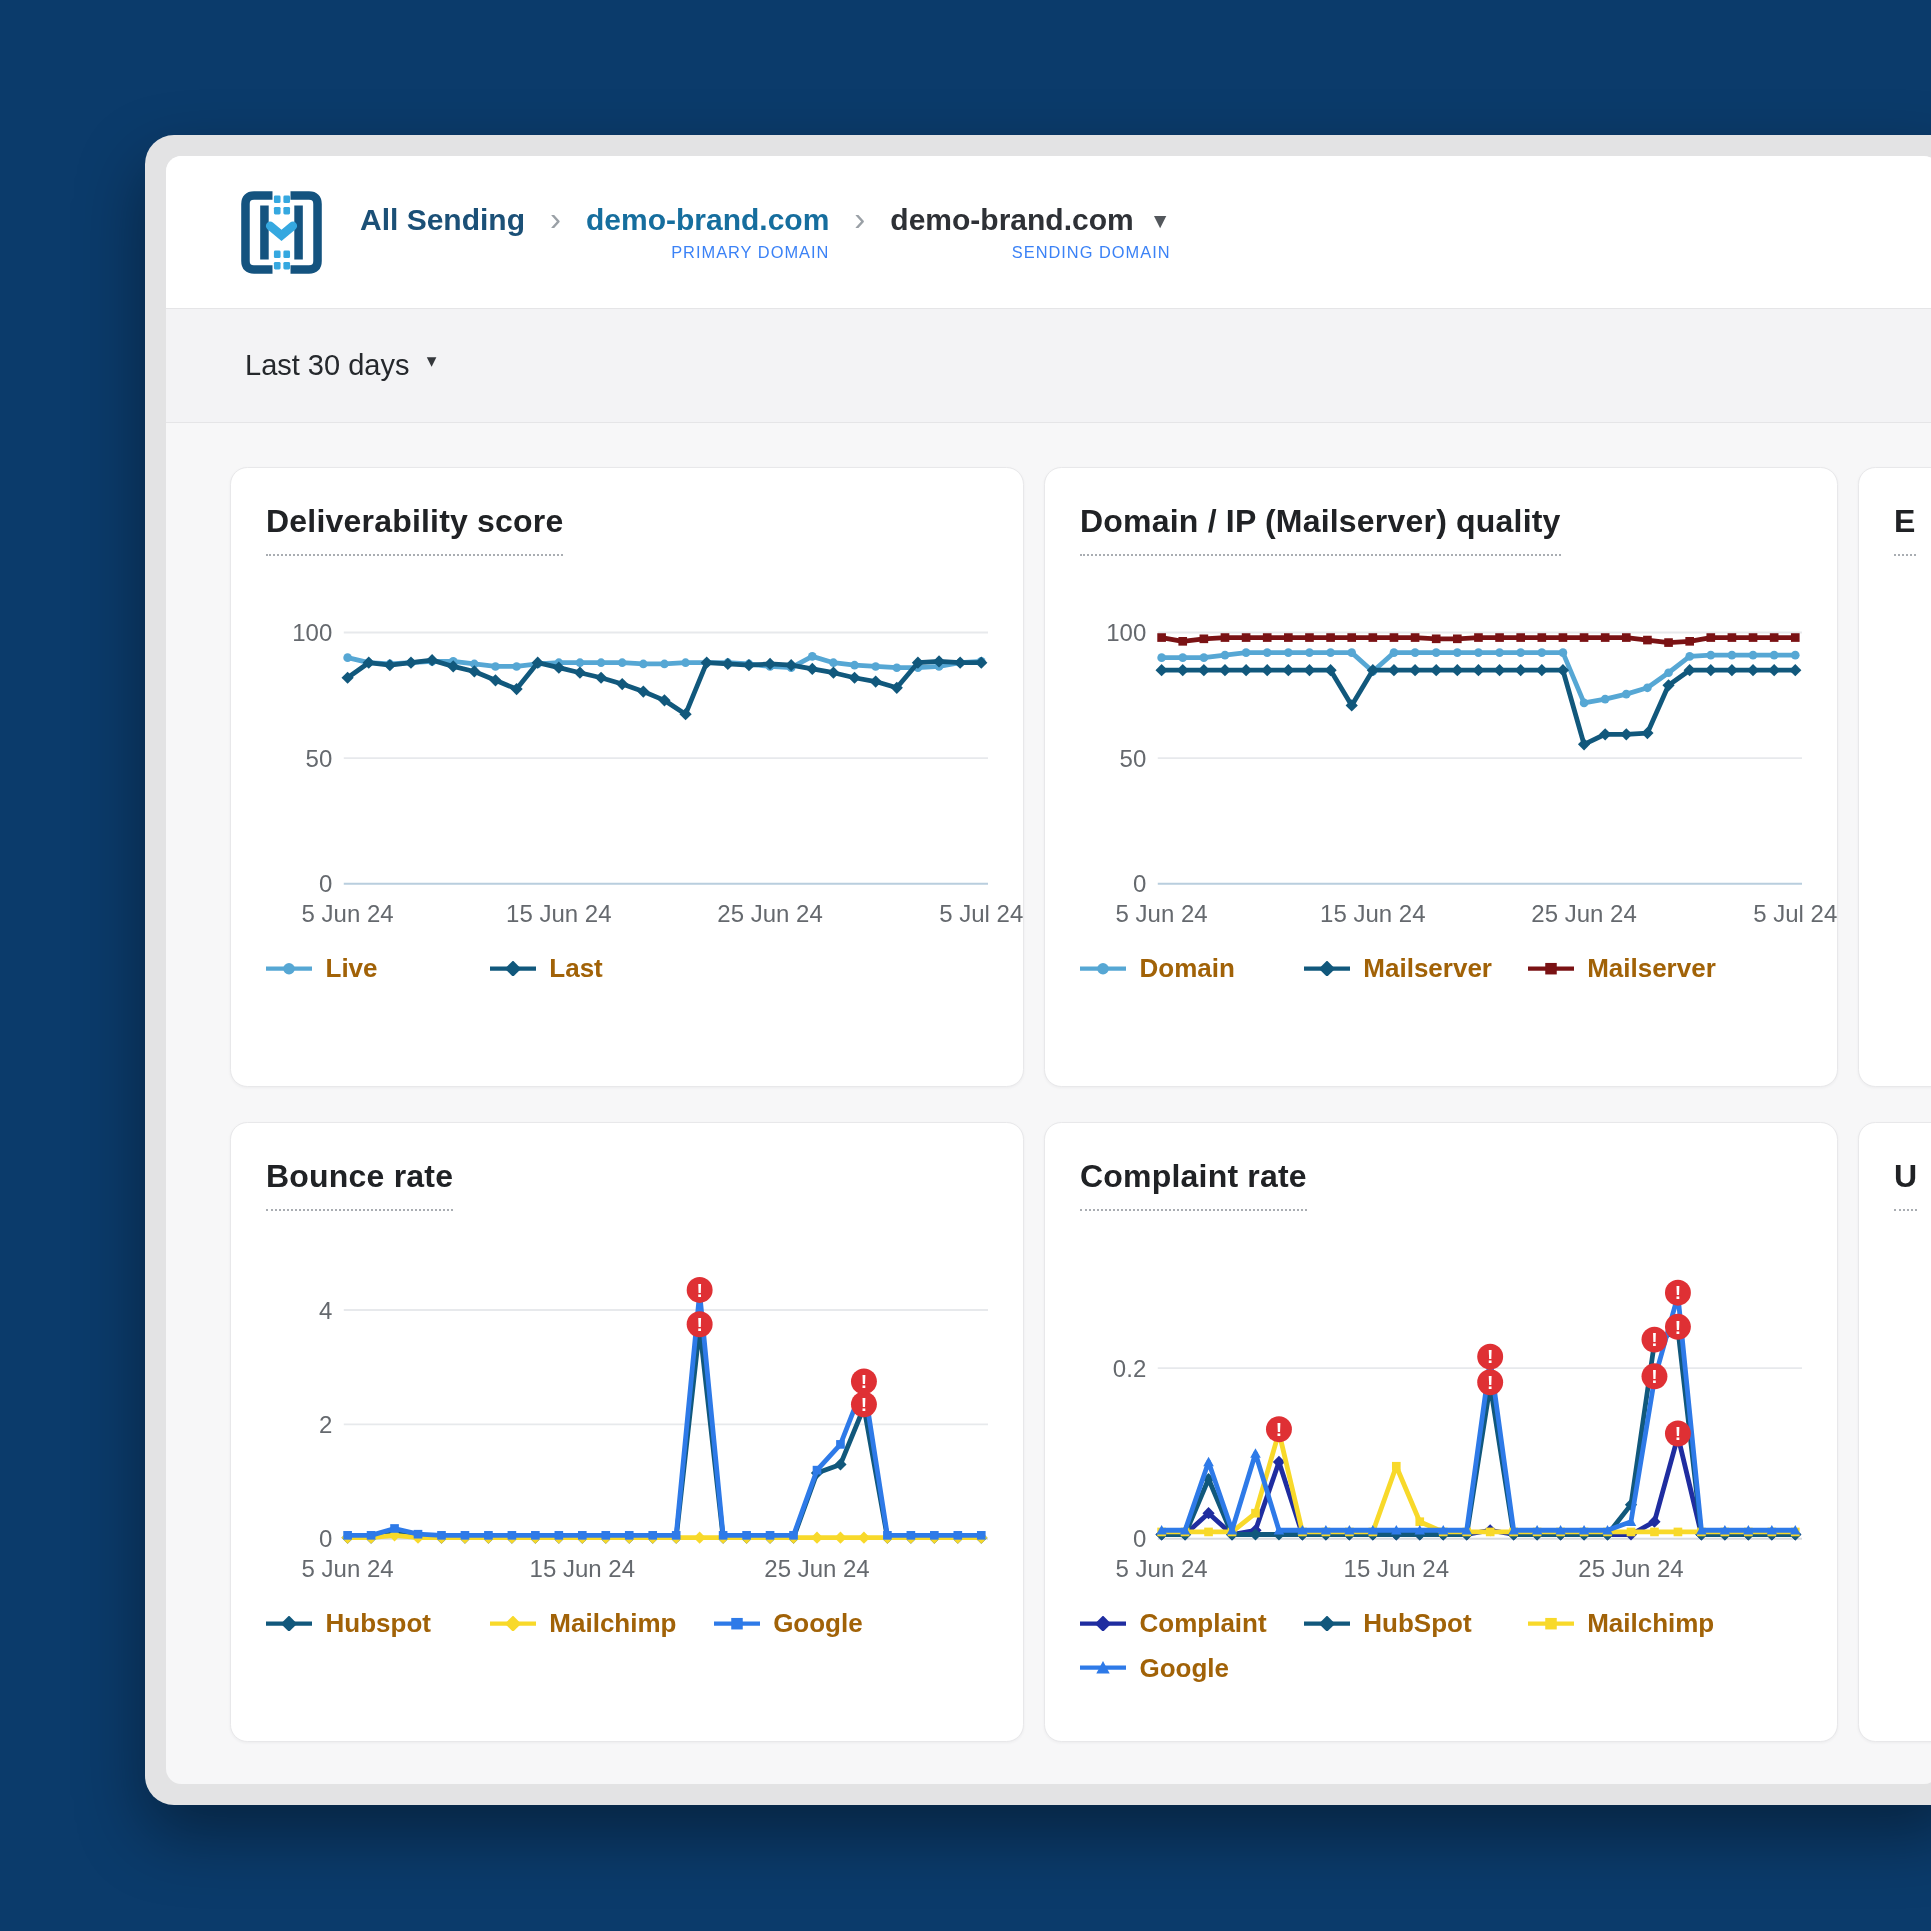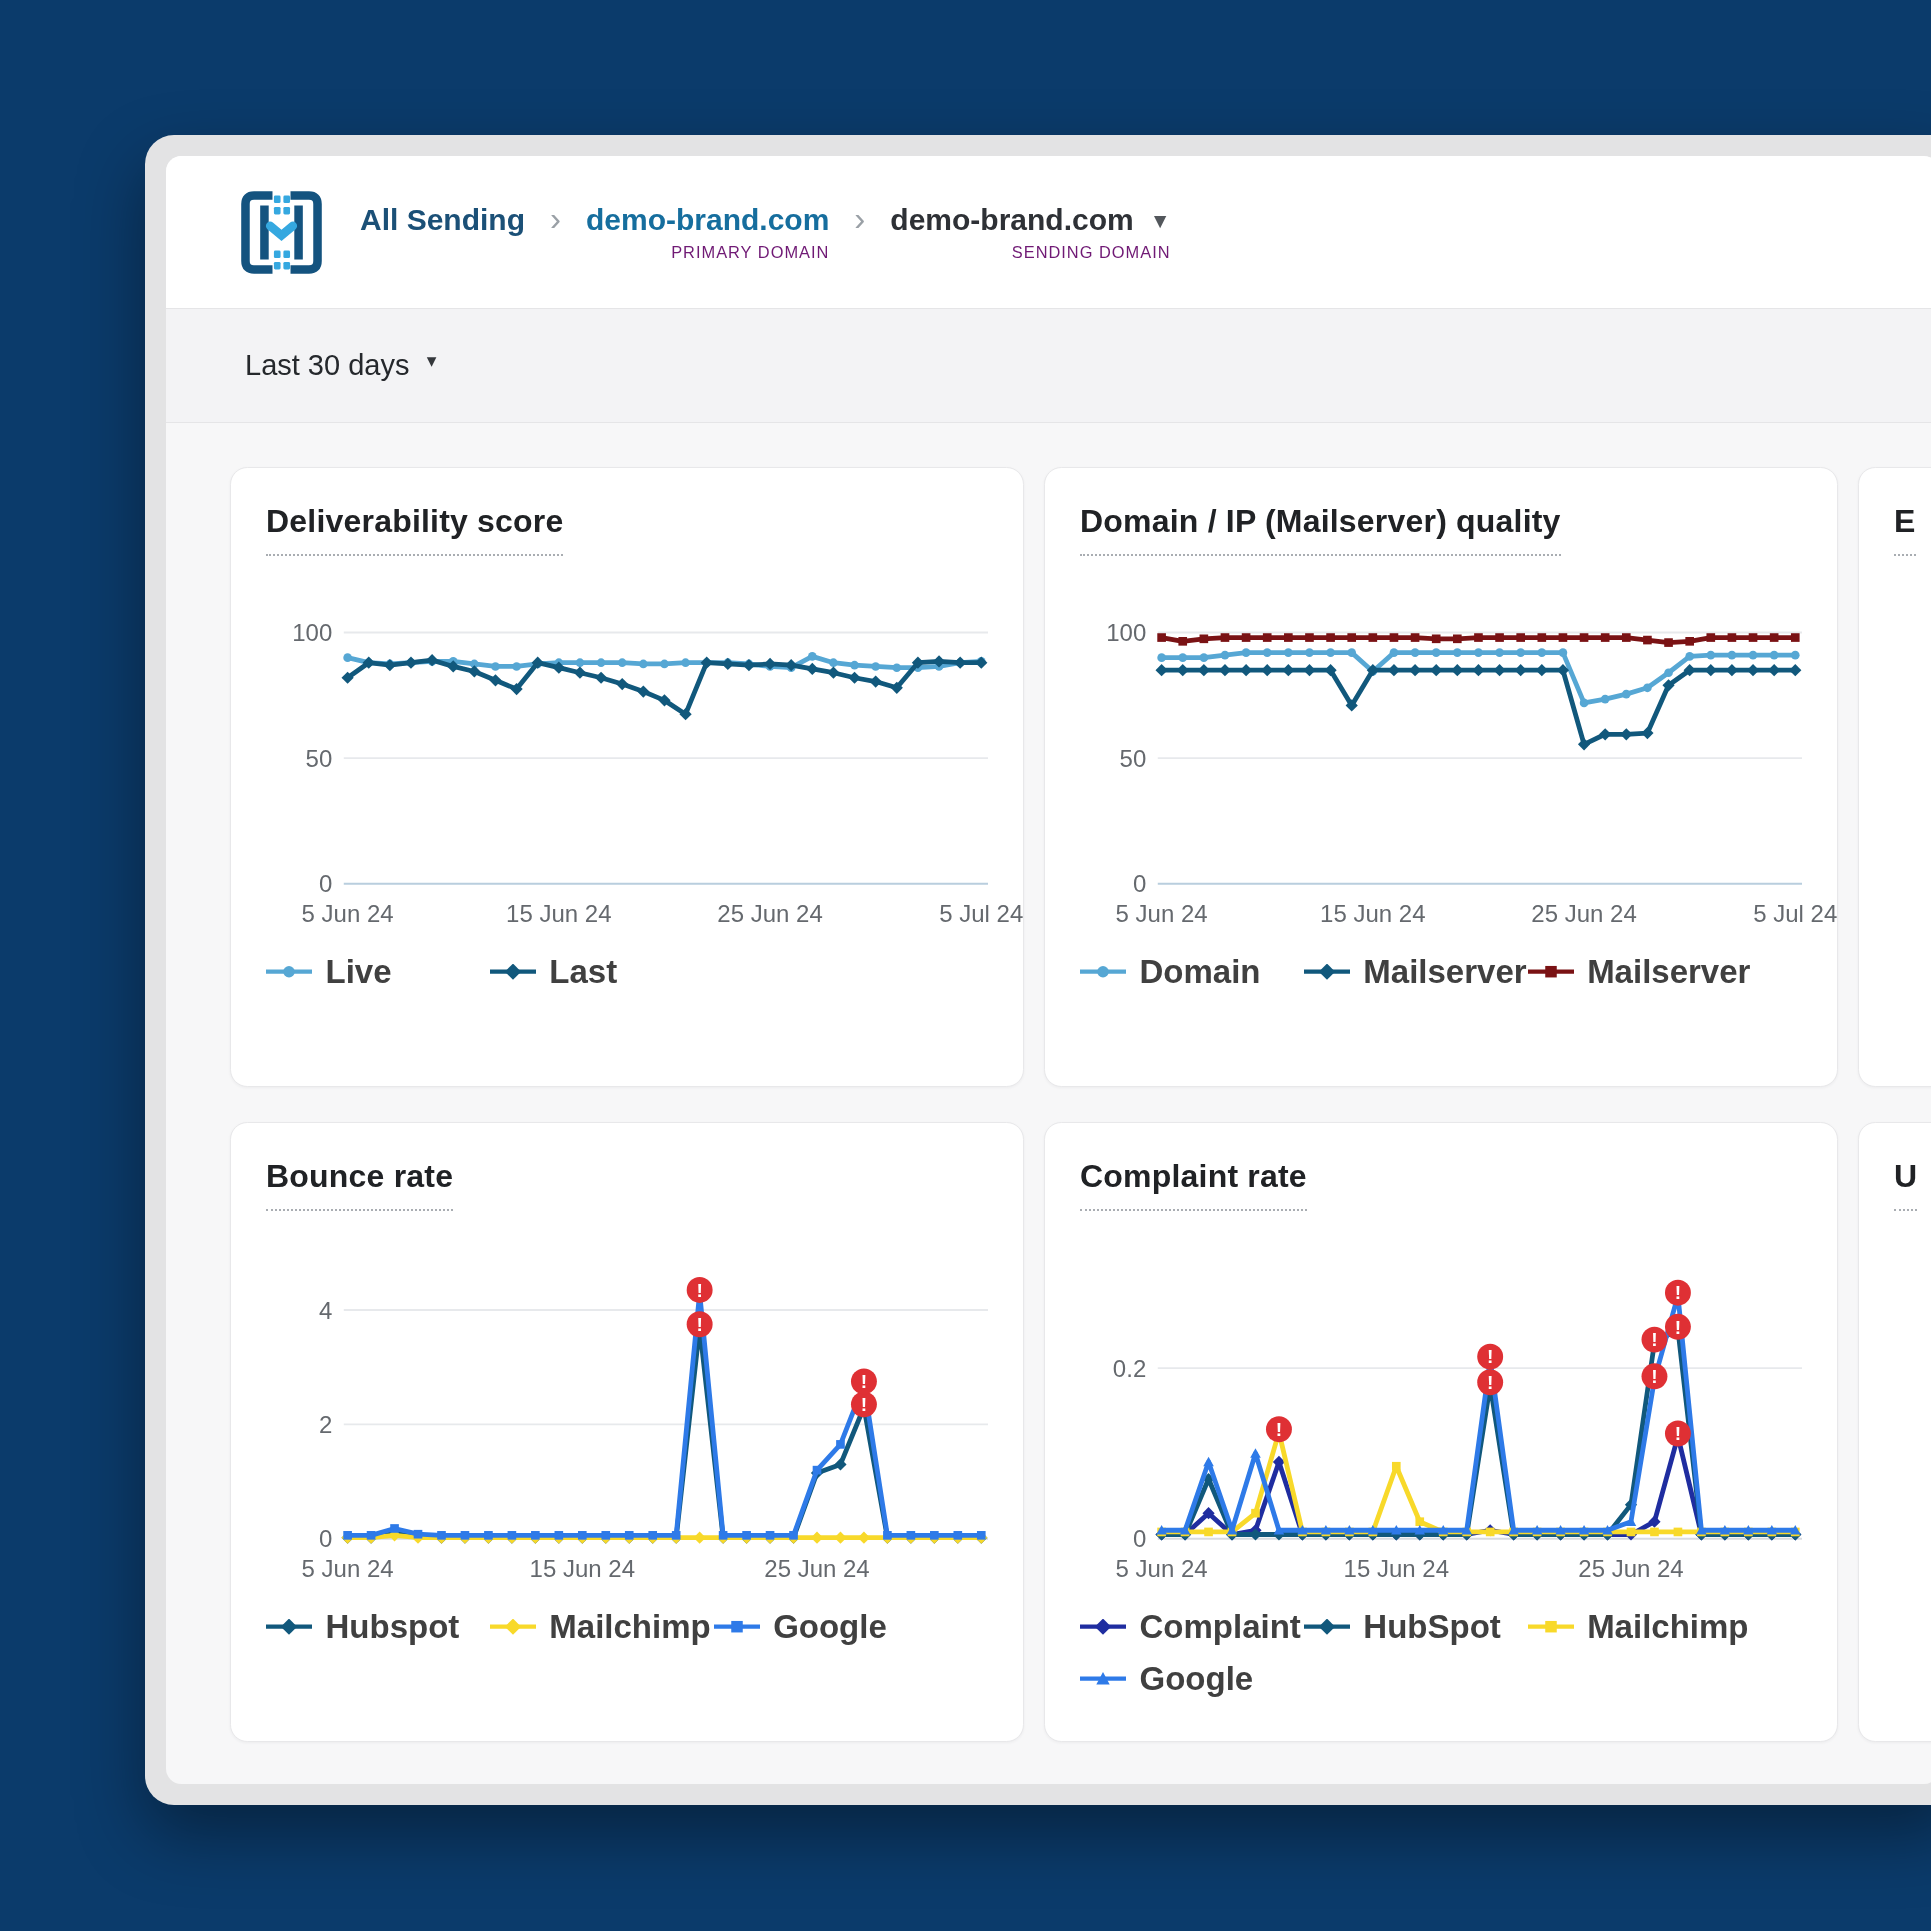--- a/index.html
+++ b/index.html
@@ -23,21 +23,21 @@
     padding-left:70px;box-sizing:border-box;border-bottom:1px solid #e5e5e7;
   }
   .logo{width:91px;height:91px;flex:0 0 auto;margin-right:33px;}
   .breadcrumb{display:flex;align-items:flex-start;text-align:right;}
   .crumb{display:flex;flex-direction:column;}
   .crumb-label{font-size:30px;font-weight:700;line-height:35px;white-space:nowrap;}
   .crumb-label.all{color:#1b5077;}
   .crumb-label.primary{color:#166e9e;}
   .crumb-label.sending{color:#2e3136;}
   .crumb-sub{
-    font-size:16.4px;color:#701a75;letter-spacing:1px;margin-top:5.8px;
+    font-size:16.4px;color:#3b82f6;letter-spacing:1px;margin-top:5.8px;
     font-weight:400;white-space:nowrap;
   }
   .crumb-sep{
     font-size:33px;color:#9aa0a6;line-height:33px;margin:0 25px;font-weight:400;
   }
   .caret{display:inline-block;font-size:21px;color:#53575c;margin-left:11.6px;transform:translateY(-1.9px);}
   
   .filter-bar{
     height:114px;background:#f3f3f5;border-bottom:1px solid #e5e5e7;
     display:flex;align-items:center;padding-left:79px;box-sizing:border-box;
@@ -59,21 +59,21 @@
     display:inline-block;font-size:32px;font-weight:700;color:#202225;
     border-bottom:2.9px dotted #a9adb2;padding-bottom:13.5px;letter-spacing:0.2px;
   }
   .chart-mount{margin-top:9.7px;height:386px;}
   .chart-mount svg{overflow:visible;display:block;}
   .legend{display:flex;flex-wrap:wrap;row-gap:13.5px;margin-top:1.9px;}
   .legend-item{
     flex:0 0 31%;display:flex;align-items:center;cursor:pointer;min-width:0;
   }
   .legend-item svg{flex:0 0 auto;margin-right:13.5px;}
-  .legend-label{font-size:33px;font-weight:700;color:#404040;white-space:nowrap;}
+  .legend-label{font-size:26px;font-weight:700;color:#a16207;white-space:nowrap;}
   svg text{font-family:"Liberation Sans", sans-serif;}
 </style>
 </head>
 <body>
 
 <div class="window-frame">
   <div class="app-surface">
 
     <div class="app-header">
       <svg class="logo" viewBox="0 0 96 96">

